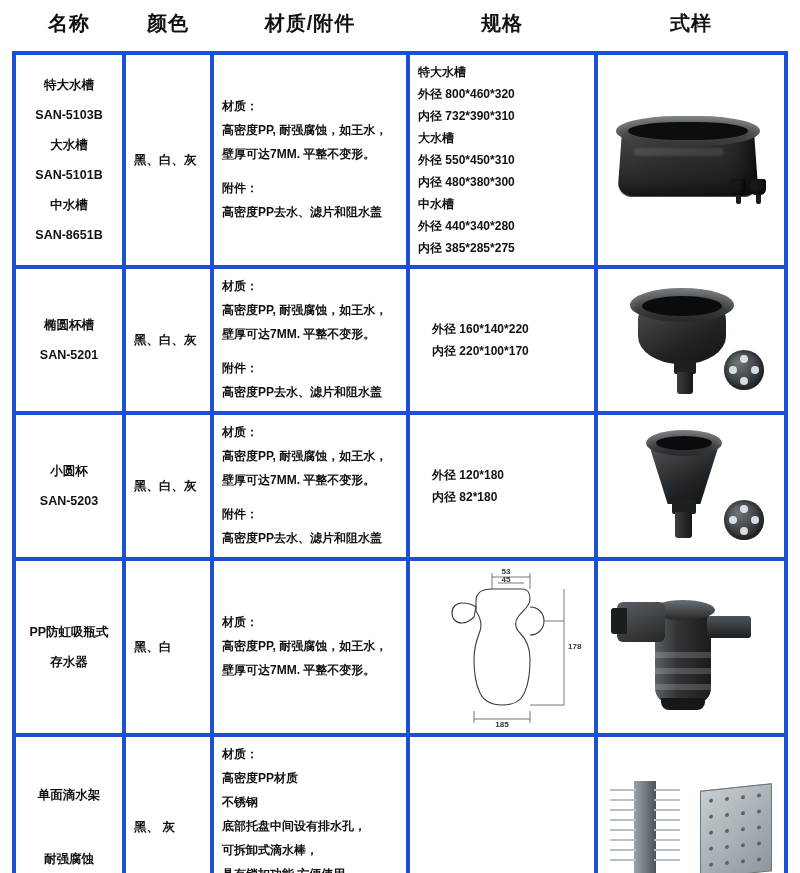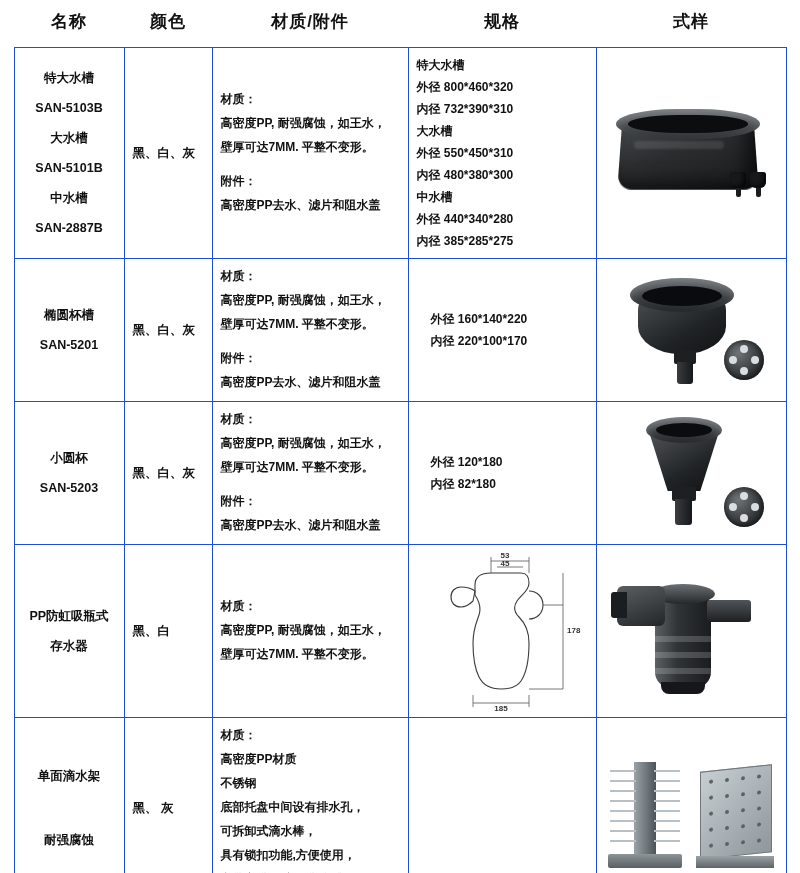--- a/index.html
+++ b/index.html
@@ -6,28 +6,28 @@
   body{width:800px;height:873px;font-family:"Liberation Sans","DejaVu Sans",sans-serif;color:#111;}
   .sheet{width:800px;height:873px;position:relative;box-sizing:border-box;}
   table.spec{border-collapse:collapse;width:772px;margin:0 auto;table-layout:fixed;}
   table.spec col.c0{width:110px;}
   table.spec col.c1{width:88px;}
   table.spec col.c2{width:196px;}
   table.spec col.c3{width:188px;}
   table.spec col.c4{width:190px;}
   th.head{
     border:none;
-    font-size:17px;
+    font-size:20px;
     font-weight:bold;
     text-align:center;
     padding:10px 2px 14px 2px;
     letter-spacing:1px;
   }
   td{
-    border:1px solid #1d4ed8;
+    border:4px solid #1d4ed8;
     vertical-align:middle;
     font-size:12px;
     line-height:20px;
     padding:6px 8px;
   }
   td.name{text-align:center;font-weight:bold;font-size:12.5px;line-height:30px;}
   td.name .nm{display:block;}
   td.color{text-align:left;font-weight:bold;font-size:12.5px;}
   td.material{text-align:left;font-weight:bold;font-size:12px;line-height:22px;}
   td.material .blk{margin:0 0 2px 0;}
@@ -204,21 +204,21 @@
   </thead>
   <tbody>
 
     <tr>
       <td class="name">
         <span class="nm">特大水槽</span>
         <span class="nm">SAN-5103B</span>
         <span class="nm">大水槽</span>
         <span class="nm">SAN-5101B</span>
         <span class="nm">中水槽</span>
-        <span class="nm">SAN-2887B</span>
+        <span class="nm">SAN-8651B</span>
       </td>
       <td class="color">黑、白、灰</td>
       <td class="material">
         <div class="blk">材质：</div>
         <div class="blk">高密度PP, 耐强腐蚀，如王水，</div>
         <div class="blk">壁厚可达7MM. 平整不变形。</div>
         <div class="gap"></div>
         <div class="blk">附件：</div>
         <div class="blk">高密度PP去水、滤片和阻水盖</div>
       </td>

